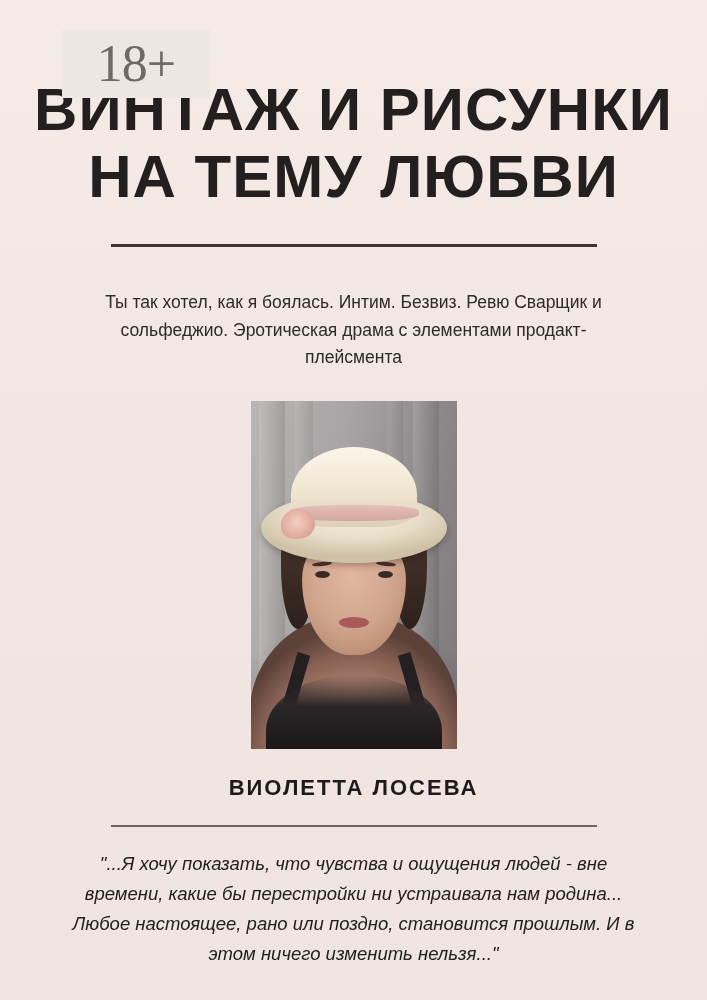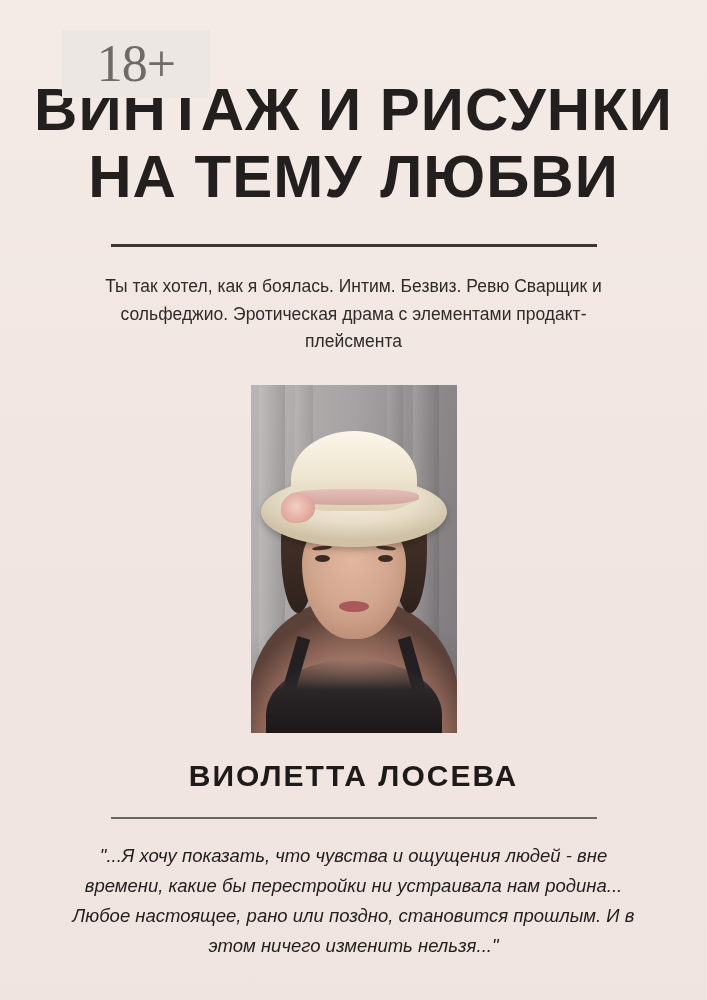--- a/index.html
+++ b/index.html
@@ -64,21 +64,21 @@
     color: #221f1e;
     text-transform: uppercase;
   }
   .rule {
     width: 486px;
     height: 3px;
     background: #3b3633;
     margin: 34px auto 0 auto;
   }
   .subtitle {
-    margin: 26px auto 0 auto;
+    margin: 42px auto 0 auto;
     width: 540px;
     text-align: center;
     font-size: 17.5px;
     line-height: 1.55;
     color: #2e2b29;
   }
   .photo-wrap {
     margin: 30px auto 0 auto;
     width: 206px;
     height: 348px;
@@ -236,21 +236,21 @@
     width: 34px;
     height: 30px;
     background: radial-gradient(circle at 45% 45%, #f3cfc4 0%, #e2aa9e 60%, #c98d81 100%);
     border-radius: 50% 50% 50% 40%;
   }
 
   .author {
     margin: 26px auto 16px auto;
     text-align: center;
     font-weight: bold;
-    font-size: 30px;
+    font-size: 22px;
     letter-spacing: 2px;
     color: #1d1a19;
     text-transform: uppercase;
   }
   .rule2 {
     width: 486px;
     height: 2px;
     background: #6d6561;
     margin: 24px auto 0 auto;
   }

